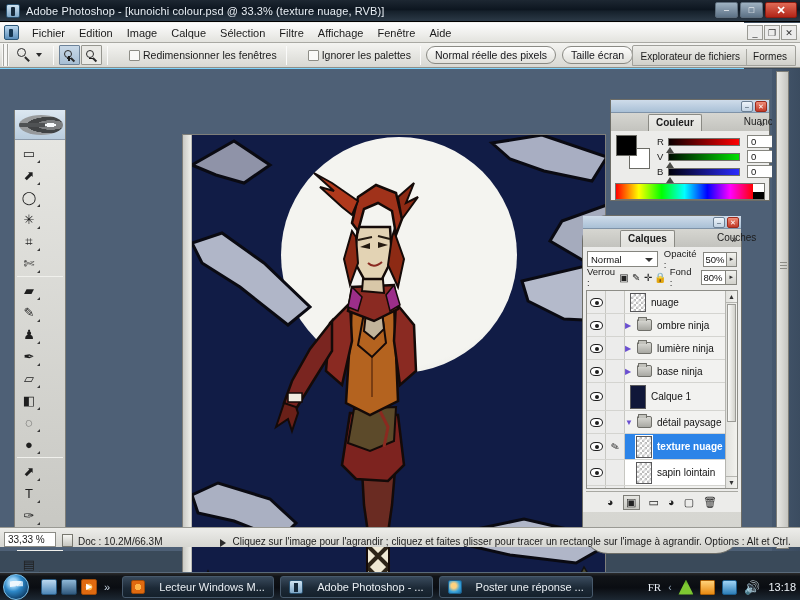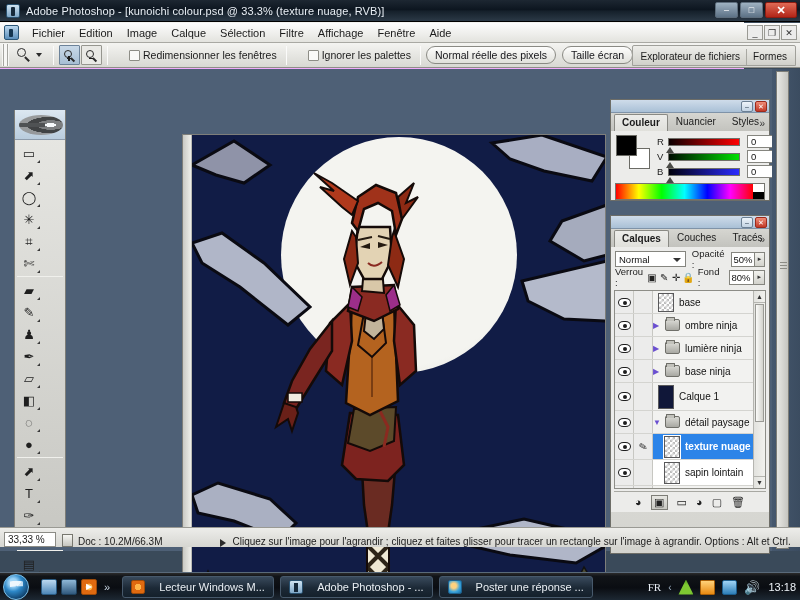--- a/index.html
+++ b/index.html
@@ -35,21 +35,21 @@
     font-family: "Liberation Sans", sans-serif;
   }
   .win-btn.close {
     width: 32px; background: linear-gradient(to bottom, #e06a55, #b12518);
     border-color: #8c1c11; font-weight: bold; font-size: 11px;
   }
 
   
   .ps-frame {
     position: absolute; left: 0; top: 22px; width: 744px; height: 528px;
-    background: #f0abfc; border-top: 1px solid #f3f3f0;
+    background: #7dd3fc; border-top: 1px solid #f3f3f0;
   }
   .menubar {
     position: relative; height: 20px; width: 800px;
     background: linear-gradient(to bottom, #fdfdfd, #e3e3de);
     border-bottom: 1px solid #a9a9a3;
     display: flex; align-items: center; padding-left: 4px;
   }
   .menubar .doc-icon {
     width: 15px; height: 15px; margin-right: 6px; flex: none; border-radius: 2px;
     background: linear-gradient(to bottom, #bcd8ee, #5b8fbb);
@@ -218,20 +218,21 @@
     width: 12px; height: 11px; border: 1px solid #6b7f93; border-radius: 2px;
     background: linear-gradient(to bottom,#eef4fa,#c2d3e3);
     font-size: 7px; line-height: 9px; text-align: center; color: #24364a;
   }
   .pal-tb-btn.red { background: linear-gradient(to bottom,#ef8c77,#c23a28); color: #fff; border-color: #9c2a1c; }
   .pal-tabs { display: flex; height: 18px; align-items: flex-end; padding-left: 3px;
     background: linear-gradient(to bottom,#d6d6d1,#c3c3be); position: relative; }
   .pal-tab {
     font-size: 10px; color: #1b1b1b; padding: 2px 7px 3px; position: relative;
     border: 1px solid transparent;
+    margin-left: 34px;
   }
   .pal-tab.active {
     font-weight: bold;
     background: linear-gradient(to bottom,#ededea,#e0e0db);
     border: 1px solid #8a8a84; border-bottom: none; border-radius: 2px 2px 0 0;
   }
   .pal-more { position: absolute; right: 4px; bottom: 2px; font-size: 10px; color: #333; }
   .pal-body { background: #ececea; }
 
   
@@ -703,21 +704,21 @@
           <div class="color-ramp">
             <div class="grad"></div>
             <div class="bw">
                 <span class="w"></span>
                 <span class="k"></span>
               </div>
           </div>
         </div>
       </div>
 
-      <div class="palette" style="left:610px;top:146px;width:160px;height:339px;">
+      <div class="palette" style="left:582px;top:146px;width:160px;height:339px;border-radius:26px;">
         <div class="pal-titlebar">
           <div class="btns">
             <div class="pal-tb-btn">–</div>
             <div class="pal-tb-btn red">✕</div>
           </div>
         </div>
         <div class="pal-tabs">
           <div class="pal-tab active">Calques</div>
           <div class="pal-tab">Couches</div>
           <div class="pal-tab">Tracés</div>
@@ -748,21 +749,21 @@
 
           <div class="layer-list">
             <div class="lrow">
               <span class="eyecol">
                   <span class="eye"></span>
                 </span>
               <span class="lnkcol"></span>
               <span class="thumbcol">
                   <span class="lthumb checker"></span>
                 </span>
-              <span class="lname">base</span>
+              <span class="lname">nuage</span>
             </div>
             <div class="lrow">
               <span class="eyecol">
                   <span class="eye"></span>
                 </span>
               <span class="lnkcol"></span>
               <span class="disc">▶</span>
               <span class="folder-ic"></span>
               <span class="lname">ombre ninja</span>
             </div>

